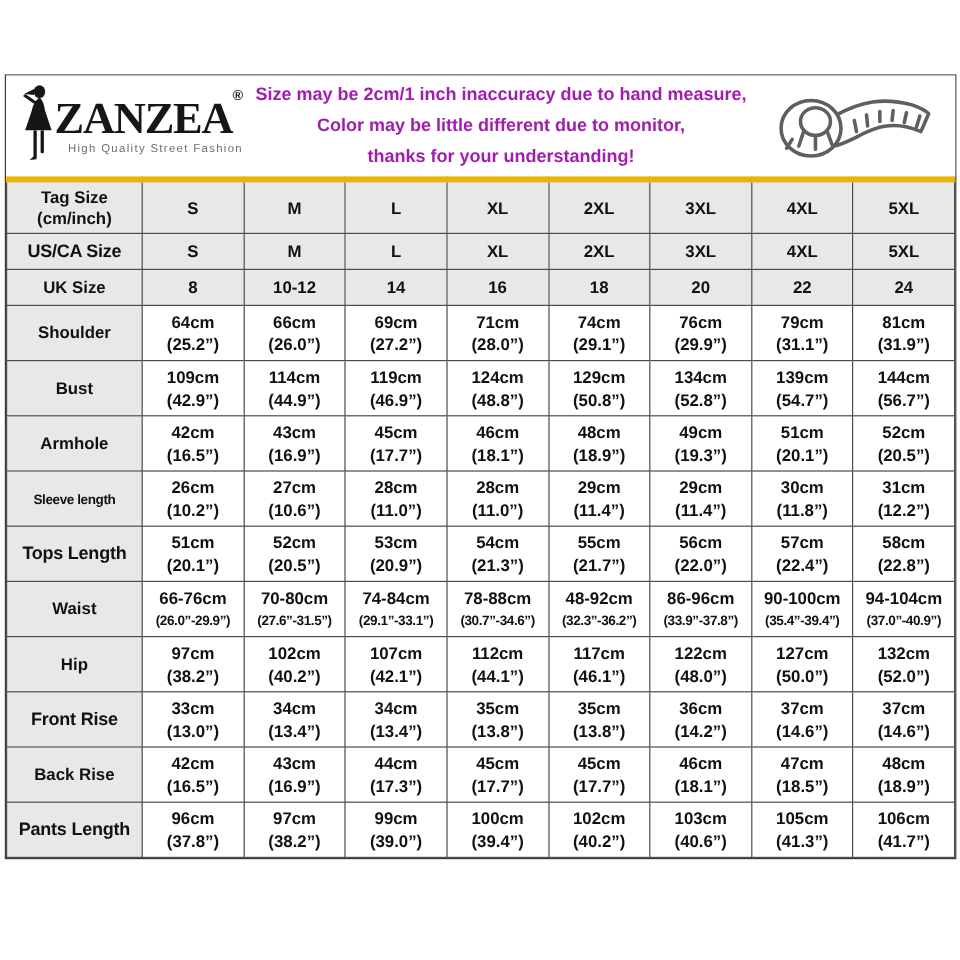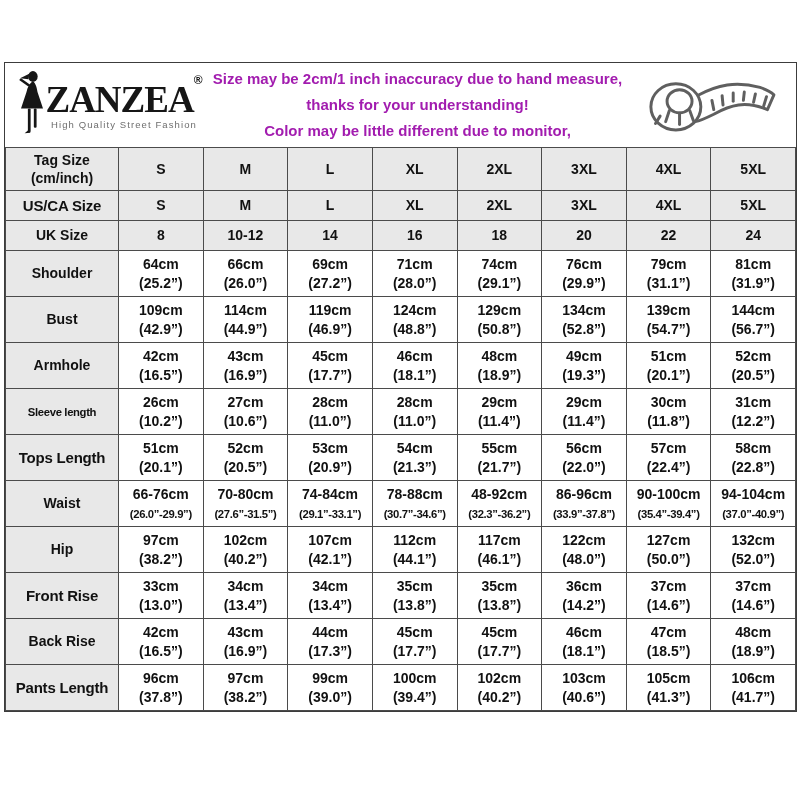--- a/index.html
+++ b/index.html
@@ -4,32 +4,32 @@
 <style>
   html,body{margin:0;padding:0;background:#ffffff;}
   body{width:800px;height:800px;position:relative;overflow:hidden;
        font-family:"Liberation Sans", sans-serif;color:#111;}
   .frame{position:absolute;left:4px;top:62px;width:791px;border:1px solid #3c3c3c;background:#fff;}
 
   
   .hdr{display:flex;align-items:center;height:84px;background:#fff;}
   .brand{width:200px;display:flex;align-items:center;justify-content:center;padding-left:4px;}
   .brand-fig{flex:0 0 auto;margin-right:-4px;}
-  .brand-txt{display:flex;flex-direction:column;align-items:center;line-height:1;}
+  .brand-txt{display:flex;flex-direction:column;align-items:flex-end;line-height:1;}
   .brand-name{font-family:"Liberation Serif", serif;font-weight:700;font-size:37px;
               letter-spacing:-1px;color:#161616;}
   .brand-reg{font-size:12px;vertical-align:super;font-family:"Liberation Sans",sans-serif;
              font-weight:700;position:relative;top:-14px;letter-spacing:0;}
   .brand-tag{font-size:9.5px;color:#6e6e6e;letter-spacing:1.1px;margin-top:2px;font-weight:400;}
   .notice{flex:1;text-align:center;font-weight:700;font-size:15px;line-height:1.75;color:#a21caf;}
   .tape{width:170px;display:flex;align-items:center;justify-content:center;}
 
   
   table.size{border-collapse:collapse;width:100%;table-layout:fixed;
-             border-top:1px solid #eab308;}
+             border-top:5px solid #eab308;}
   table.size td{border:1px solid #4b4b4b;text-align:center;vertical-align:middle;
                 font-weight:700;font-size:14px;line-height:1.3;padding:0;background:#fff;
                 overflow:hidden;}
   td.label-cell{width:112px;font-size:15px;}
   .shaded{background:#e8e8e8 !important;}
   tr.row-tag td{height:42px;}
   tr.row-small td{height:29px;}
   tr.row-tall td{height:45px;}
   span.tight{font-size:15px;letter-spacing:-0.2px;white-space:nowrap;}
   span.xtight{font-size:11.3px;letter-spacing:-0.35px;white-space:nowrap;}
@@ -55,22 +55,22 @@
         </svg>
       </span>
       <span class="brand-txt">
         <span class="brand-name"><span>ZANZEA</span><span class="brand-reg">®</span></span>
         <span class="brand-tag">High Quality Street Fashion</span>
       </span>
     </div>
 
     <div class="notice">
       <div>Size may be 2cm/1 inch inaccuracy due to hand measure,</div>
+      <div>Color may be little different due to monitor,</div>
       <div>thanks for your understanding!</div>
-      <div>Color may be little different due to monitor,</div>
     </div>
 
     <div class="tape">
       <svg width="148" height="74" viewBox="0 0 150 80" xmlns="http://www.w3.org/2000/svg">
         <g stroke="#5f5f5f" stroke-width="3.2" fill="none" stroke-linecap="round" stroke-linejoin="round">
 
           <path d="M60 30 C 82 18, 102 14, 128 21 C 134 23, 140 26, 143 29 L 136 45 C 112 35, 96 40, 78 50 C 70 54, 64 57, 58 58" fill="#ffffff"></path>
 
           <path d="M132 41 L135 31"></path>
           <path d="M121 37 L123 28"></path>

